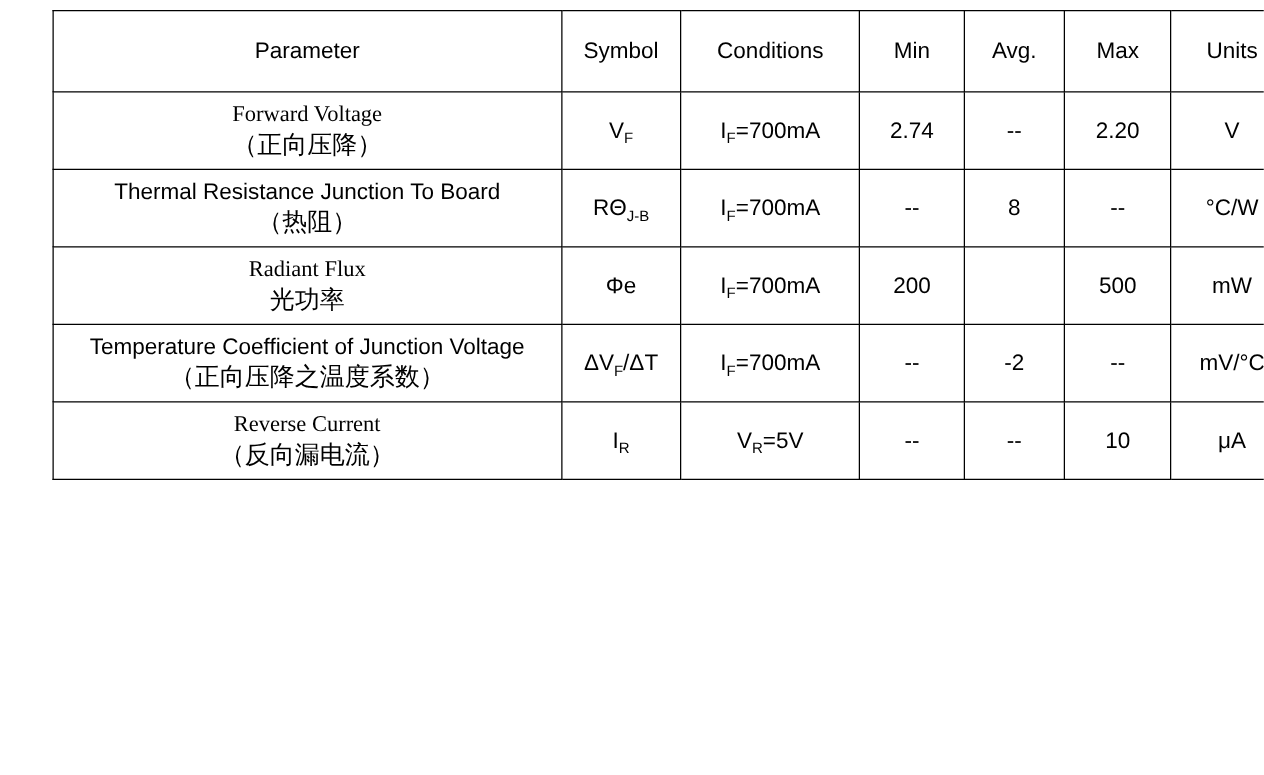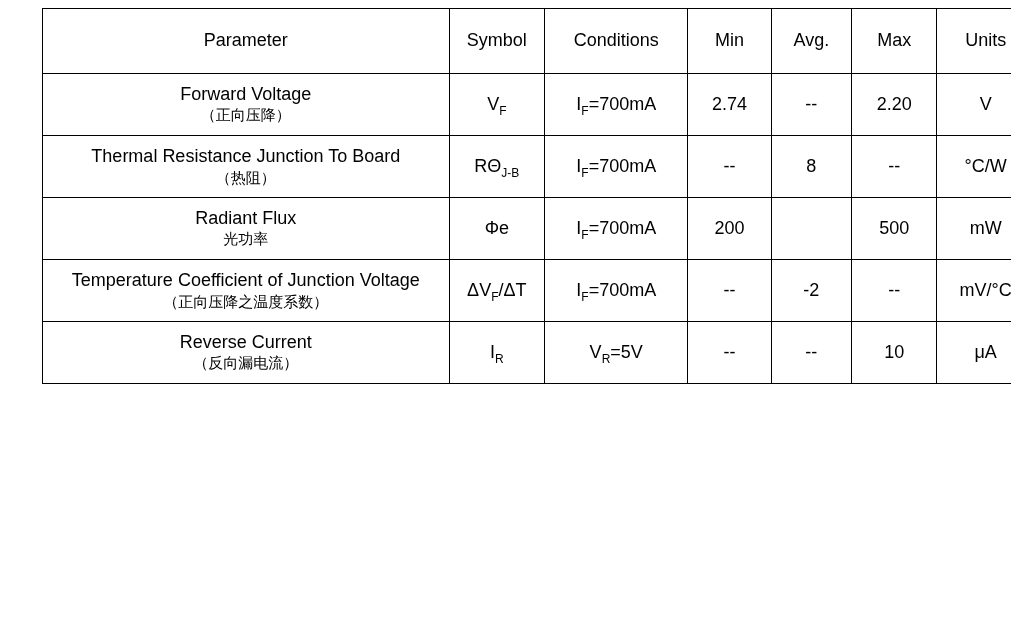--- a/index.html
+++ b/index.html
@@ -51,23 +51,23 @@
     font-size: 19px;
   }
   tbody td {
     height: 53px;
   }
   .cell-lines > div {
     display: block;
   }
   .cn {
     font-family: "DejaVu Sans", sans-serif;
-    font-size: 15px;
+    font-size: 20px;
   }
-  .line1 { white-space: nowrap; }
+  .line1 { white-space: nowrap; font-family: Liberation Serif, serif; }
   .sub {
     font-size: 12px;
     vertical-align: sub;
     line-height: 0;
   }
   .sup {
     font-size: 11px;
     vertical-align: super;
     line-height: 0;
   }

